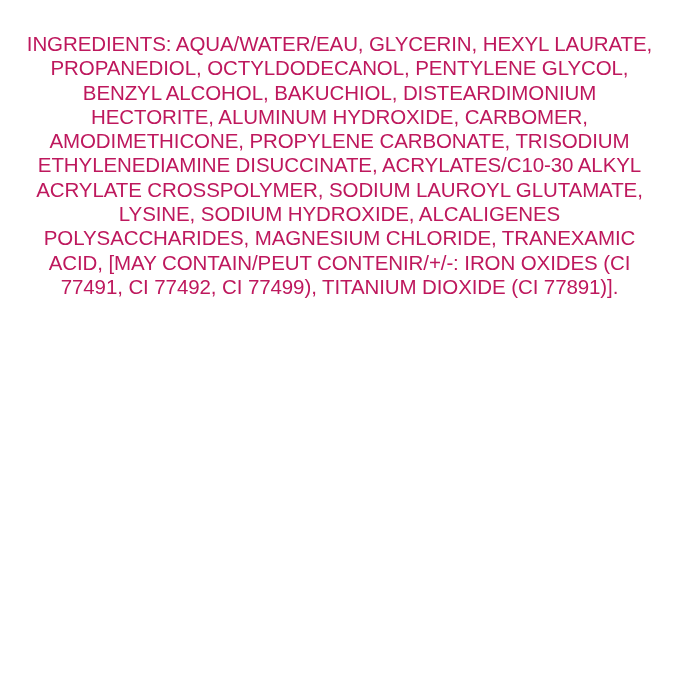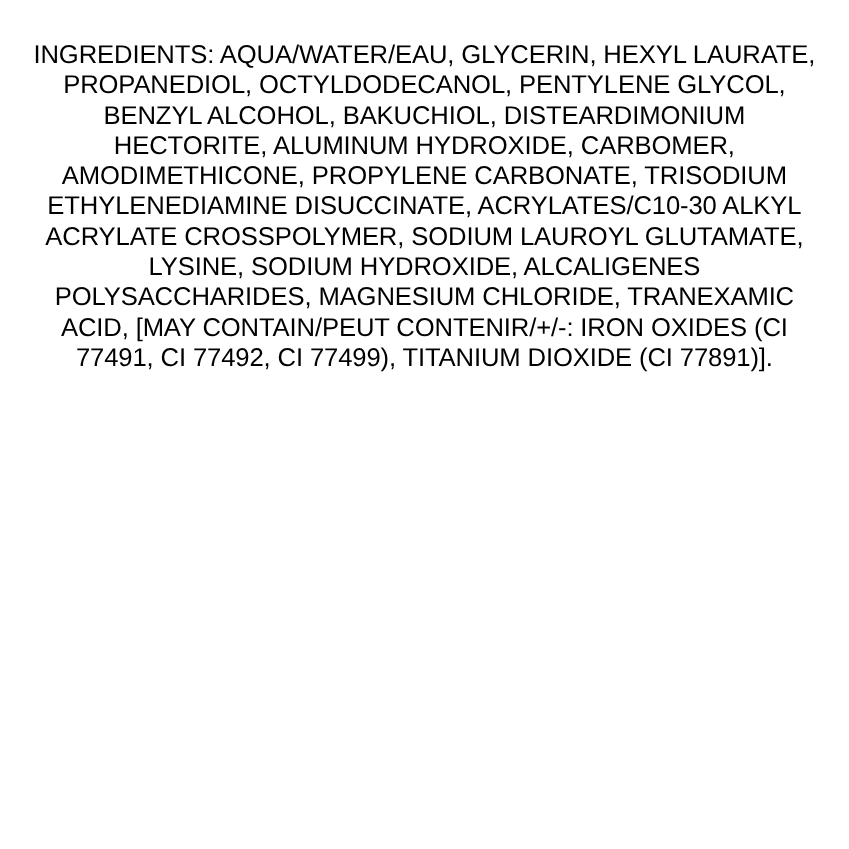--- a/index.html
+++ b/index.html
@@ -14,21 +14,21 @@
     overflow: hidden;
     font-family: "Liberation Sans", sans-serif;
   }
   .ingredients-panel {
     position: absolute;
     top: 32px;
     left: 0;
     width: 679px;
   }
   .ingredients-text {
-    color: #000000;
+    color: #be185d;
     font-size: 20.5px;
     line-height: 24.3px;
     font-weight: 500;
     text-align: center;
     white-space: pre-line;
     letter-spacing: -0.1px;
   }
 </style>
 </head>
 <body>

